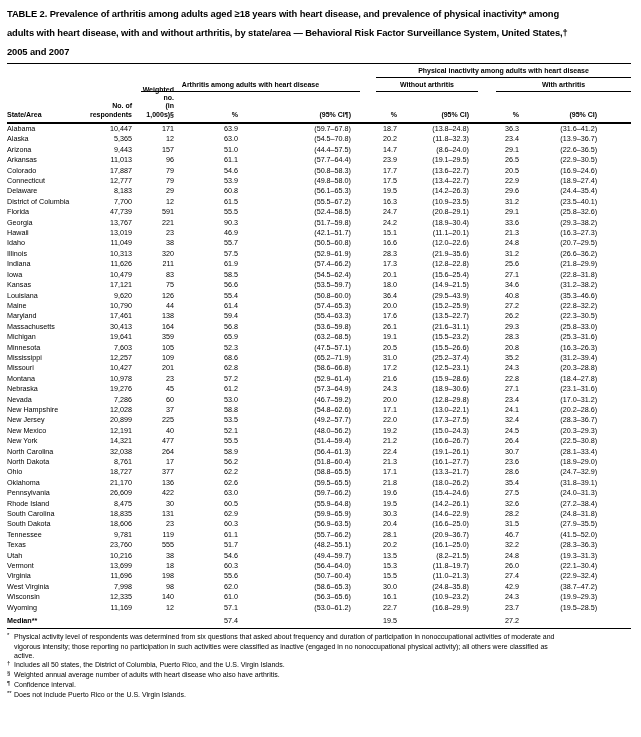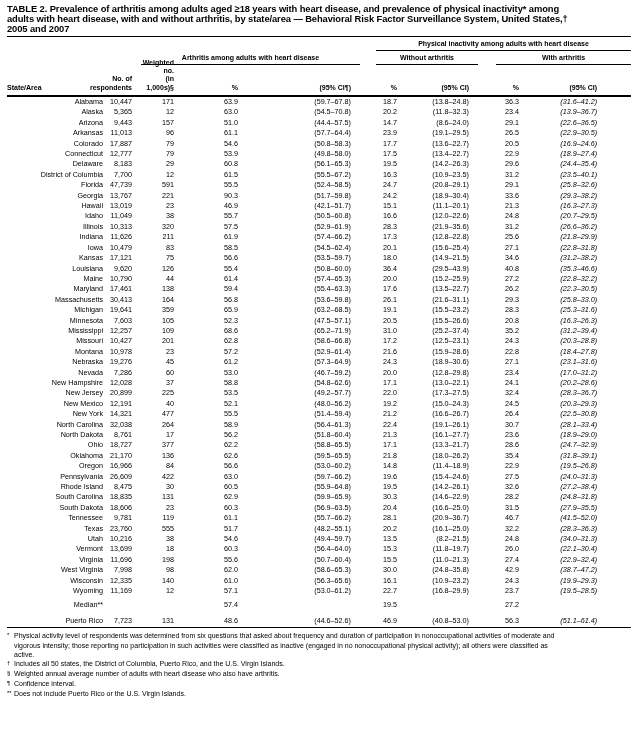--- a/index.html
+++ b/index.html
@@ -1,21 +1,21 @@
 <!DOCTYPE html>
 <html><head>
 <meta charset="utf-8">
 <style>
   html,body{margin:0;padding:0;}
   body{
     width:641px;height:737px;background:#ffffff;color:#000;
     font-family:"Liberation Sans",sans-serif;overflow:hidden;
   }
   .title{
-    font-weight:bold;font-size:9.4px;line-height:10px;letter-spacing:-0.1px;
+    font-weight:bold;font-size:9.4px;line-height:19px;letter-spacing:-0.1px;
     white-space:pre-line;margin:4px 5px 2px 7px;
   }
   table.tbl{
     border-collapse:collapse;table-layout:fixed;width:624px;margin-left:7px;
     border-top:1.5px solid #000;
   }
   th,td{padding:0;margin:0;}
   .h1 th,.h2 th{height:14px;vertical-align:bottom;}
   .spanner{
     font-weight:bold;font-size:7px;line-height:8px;text-align:center;
@@ -28,24 +28,24 @@
   .hdr{
     position:absolute;right:9px;bottom:3px;text-align:right;
     white-space:pre-line;font-weight:bold;font-size:7px;line-height:8.3px;
   }
   .hdr.left{left:0;right:auto;text-align:left;}
   .h3 th.lastcol .hdr{right:34px;}
   tbody td{
     height:10.4px;line-height:10.4px;font-size:7.2px;white-space:nowrap;
     text-align:right;padding-right:9px;vertical-align:middle;
   }
-  tbody td:first-child{text-align:right;padding-right:0;}
-  tbody td:last-child{padding-right:34px;font-style:italic;}
+  tbody td:first-child{text-align:left;padding-right:0;}
+  tbody td:last-child{padding-right:34px;}
   tr.median-row td{padding-top:3px;padding-bottom:3px;}
-  tr.median-row td:first-child{font-weight:normal;margin-top:8px;}
+  tr.median-row td:first-child{font-weight:bold;margin-top:8px;}
   tr.first-territory td{padding-top:3px;}
   tbody tr:last-child td{border-bottom:1.2px solid #000;padding-bottom:1px;}
   .footnotes{margin:3px 8px 0 7px;font-size:7px;line-height:9px;}
   .fn{padding-left:7px;}
   .fn-m{
     display:inline-block;width:7px;margin-left:-7px;font-size:6px;
     position:relative;top:-1.5px;
   }
   .fn-t{white-space:pre-line;}
 </style>
@@ -500,31 +500,20 @@
           <td>21,170</td>
           <td>136</td>
           <td>62.6</td>
           <td>(59.5–65.5)</td>
           <td>21.8</td>
           <td>(18.0–26.2)</td>
           <td>35.4</td>
           <td>(31.8–39.1)</td>
         </tr>
         <tr>
-          <td>Oregon</td>
-          <td>16,966</td>
-          <td>84</td>
-          <td>56.6</td>
-          <td>(53.0–60.2)</td>
-          <td>14.8</td>
-          <td>(11.4–18.9)</td>
-          <td>22.9</td>
-          <td>(19.5–26.8)</td>
-        </tr>
-        <tr>
           <td>Pennsylvania</td>
           <td>26,609</td>
           <td>422</td>
           <td>63.0</td>
           <td>(59.7–66.2)</td>
           <td>19.6</td>
           <td>(15.4–24.6)</td>
           <td>27.5</td>
           <td>(24.0–31.3)</td>
         </tr>
@@ -585,21 +574,21 @@
         </tr>
         <tr>
           <td>Utah</td>
           <td>10,216</td>
           <td>38</td>
           <td>54.6</td>
           <td>(49.4–59.7)</td>
           <td>13.5</td>
           <td>(8.2–21.5)</td>
           <td>24.8</td>
-          <td>(34.0–31.3)</td>
+          <td>(19.3–31.3)</td>
         </tr>
         <tr>
           <td>Vermont</td>
           <td>13,699</td>
           <td>18</td>
           <td>60.3</td>
           <td>(56.4–64.0)</td>
           <td>15.3</td>
           <td>(11.8–19.7)</td>
           <td>26.0</td>
@@ -652,31 +641,20 @@
         <tr class="median-row">
           <td>Median**</td>
           <td></td>
           <td></td>
           <td>57.4</td>
           <td></td>
           <td>19.5</td>
           <td></td>
           <td>27.2</td>
           <td></td>
-        </tr>
-        <tr class="first-territory">
-          <td>Puerto Rico</td>
-          <td>7,723</td>
-          <td>131</td>
-          <td>48.6</td>
-          <td>(44.6–52.6)</td>
-          <td>46.9</td>
-          <td>(40.8–53.0)</td>
-          <td>56.3</td>
-          <td>(51.1–61.4)</td>
         </tr>
       </tbody>
   </table>
 
   <div class="footnotes">
       <div class="fn"><span class="fn-m">*</span><span class="fn-t">Physical activity level of respondents was determined from six questions that asked about frequency and duration of participation in nonoccupational activities of moderate and
 vigorous intensity; those reporting no participation in such activities were classified as inactive (engaged in no nonoccupational physical activity); all others were classified as
 active.</span></div>
       <div class="fn"><span class="fn-m">†</span><span class="fn-t">Includes all 50 states, the District of Columbia, Puerto Rico, and the U.S. Virgin Islands.</span></div>
       <div class="fn"><span class="fn-m">§</span><span class="fn-t">Weighted annual average number of adults with heart disease who also have arthritis.</span></div>

